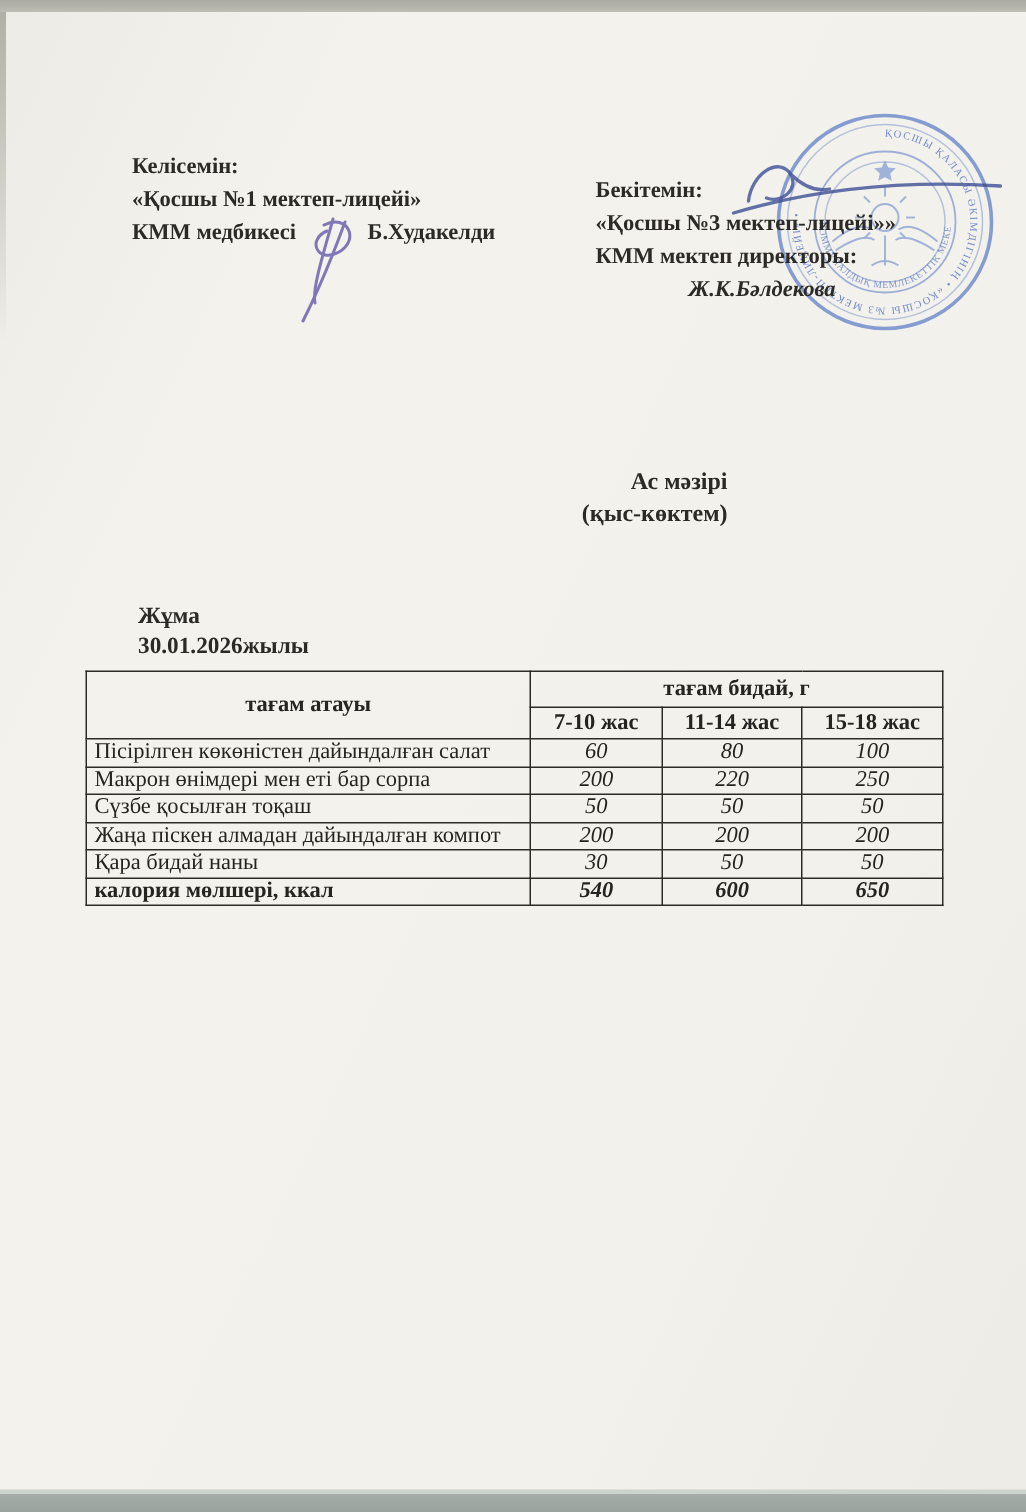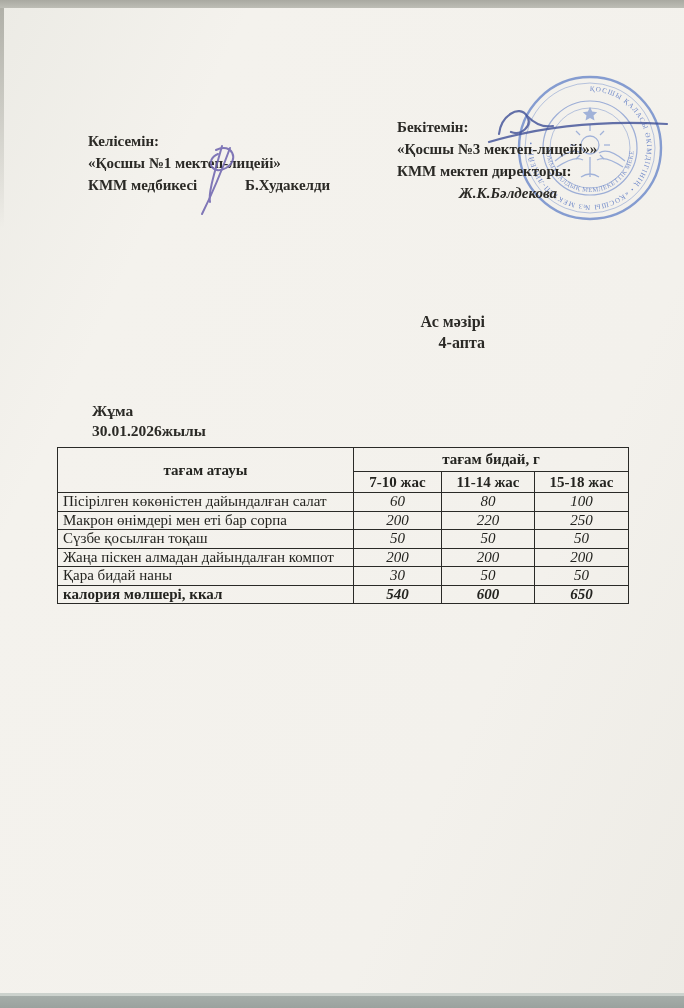--- a/index.html
+++ b/index.html
@@ -10,21 +10,21 @@
     color:#2b2a26;
   }
   .band-top{position:absolute;left:0;top:0;width:684px;height:8px;
     background:linear-gradient(#a9a9a1,#bdbdb5);}
   .band-bottom-light{position:absolute;left:0;top:993px;width:684px;height:3px;background:#ccd2cd;}
   .band-bottom{position:absolute;left:0;top:996px;width:684px;height:12px;
     background:linear-gradient(#a5ada9,#9aa29e);}
   .edge-left{position:absolute;left:0;top:8px;width:4px;height:220px;
     background:linear-gradient(#b0b0a8,rgba(176,176,168,0));}
   .blk{position:absolute;font-weight:bold;font-size:15px;line-height:22px;white-space:nowrap;}
-  .approve-left{left:88px;top:130px;}
+  .approve-left{left:88px;top:100px;}
   .approve-right{left:397px;top:116px;z-index:3;}
   .sig-name{display:inline-block;margin-left:44px;}
   .director-name{margin-left:62px;font-style:italic;}
   .title-block{position:absolute;left:230px;top:311px;width:255px;text-align:right;
     font-weight:bold;font-size:16px;line-height:21px;}
   .day-block{position:absolute;left:92px;top:401px;font-weight:bold;font-size:15.5px;line-height:20px;}
   table.menu{position:absolute;left:57px;top:447px;width:571px;border-collapse:collapse;
     table-layout:fixed;font-size:15px;color:#242420;}
   table.menu th,table.menu td{border:1.5px solid #2a2a27;padding:0 5px;overflow:hidden;white-space:nowrap;}
   table.menu thead th{font-weight:bold;text-align:center;padding:1px 2px;}
@@ -113,21 +113,21 @@
   <svg class="sig sig-right" width="190" height="62" viewBox="0 0 190 62">
     <g stroke="#3e4f97" fill="none" stroke-width="2.2" stroke-linecap="round" opacity="0.8">
       <path d="M16,38 C18,20 36,8 44,20 C50,30 38,40 28,36"></path>
       <path d="M44,20 C52,28 60,32 70,30"></path>
       <path d="M6,46 C60,30 120,24 184,28"></path>
     </g>
   </svg>
 
   <div class="title-block">
     <div>Ас мәзірі</div>
-    <div>4-апта</div>
+    <div>(қыс-көктем)</div>
   </div>
 
   <div class="day-block">
     <div>Жұма</div>
     <div>30.01.2026жылы</div>
   </div>
 
   <table class="menu">
     <colgroup>
       <col style="width:296px">

